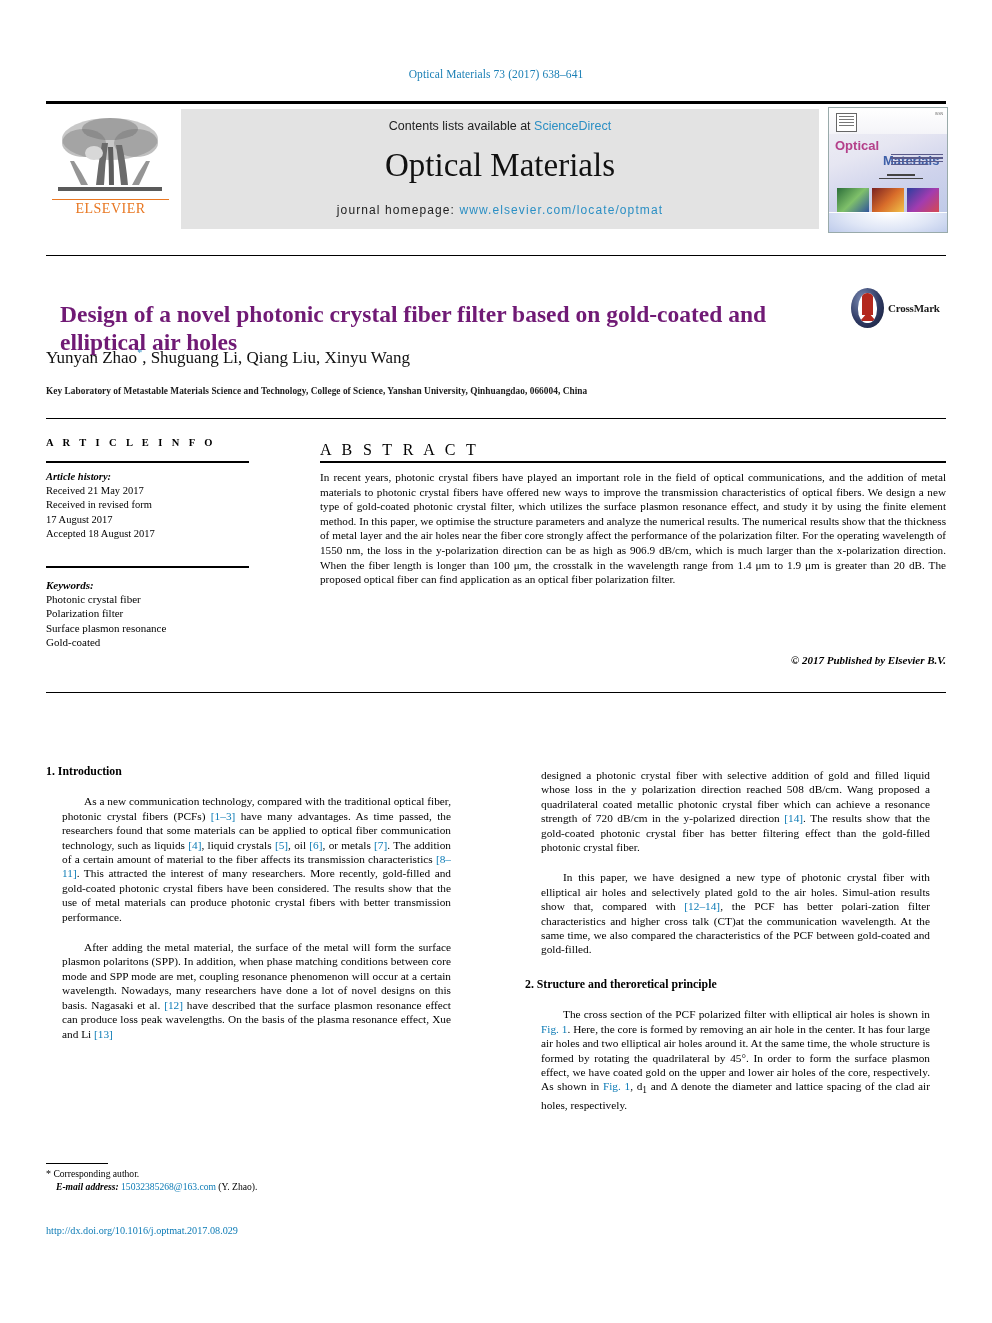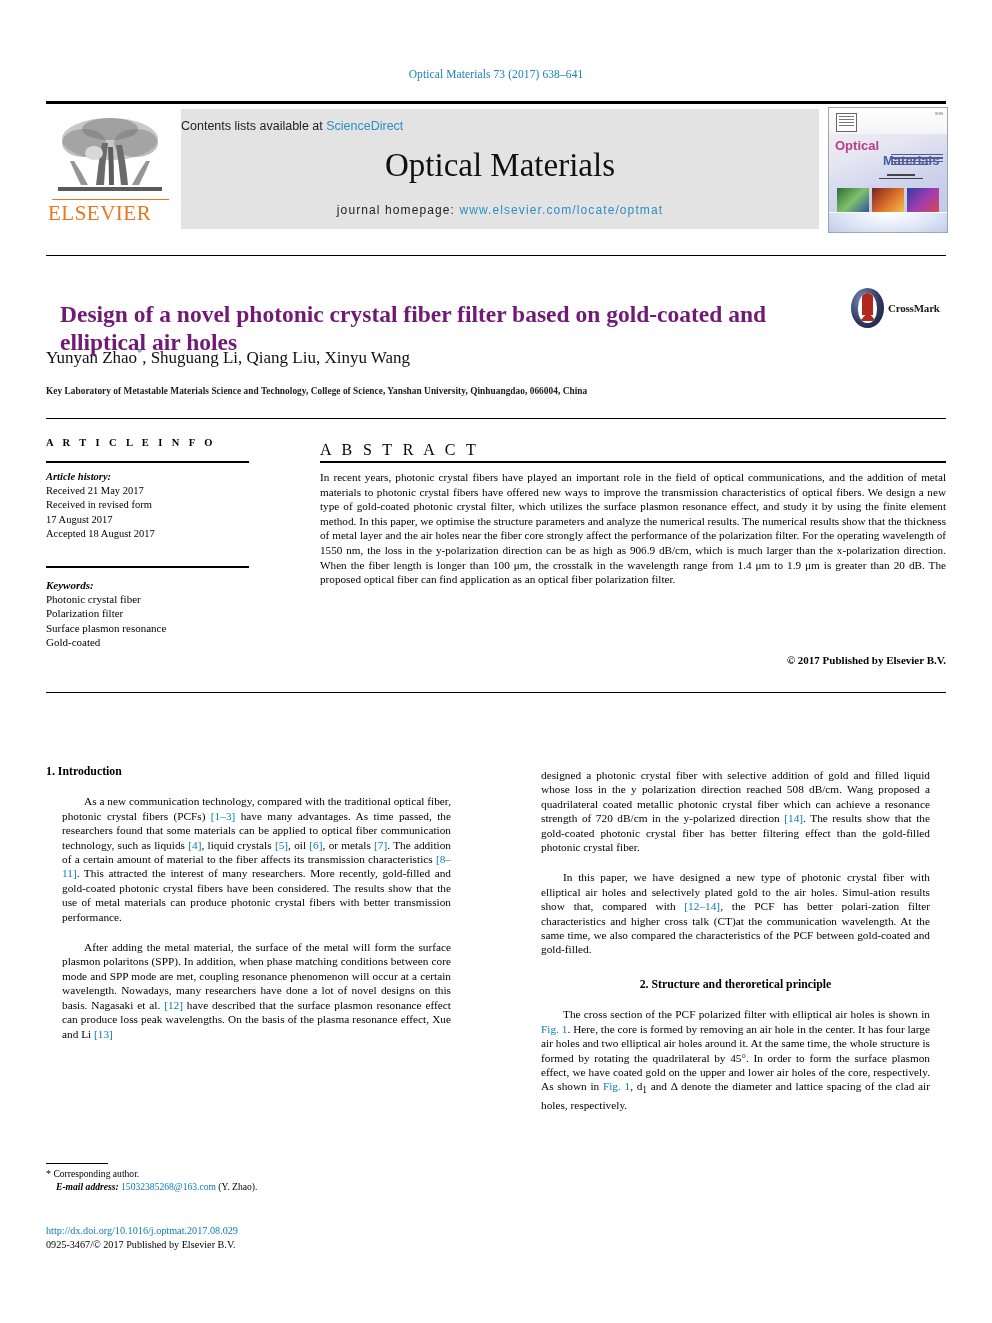--- a/index.html
+++ b/index.html
@@ -57,23 +57,23 @@
     position: absolute;
     left: 6px; top: 2px;
     width: 112px;
     height: 86px;
     overflow: hidden;
   }
   .elsevier-word {
     position: absolute;
     left: 0; top: 90px;
     width: 125px;
-    text-align: left;
+    text-align: center;
     font-family: "Liberation Serif", serif;
-    font-size: 21px;
+    font-size: 14px;
     letter-spacing: .5px;
     color: #E87722;
   }
   .elsevier-rule {
     position: absolute;
     left: 4px; top: 88px;
     width: 117px;
     height: 1px;
     background: #E87722;
   }
@@ -82,21 +82,21 @@
     position: absolute;
     left: 135px; top: 8px;
     width: 638px;
     height: 120px;
     background: #e3e3e3;
   }
   .contents-line {
     position: absolute;
     left: 0; top: 10px;
     width: 638px;
-    text-align: left;
+    text-align: center;
     font-family: "Liberation Sans", sans-serif;
     font-size: 12.5px;
     color: #222;
   }
   .contents-line .sd { color: #2b8fc4; }
   .journal-name {
     position: absolute;
     left: 0; top: 38px;
     width: 638px;
     text-align: center;
@@ -276,21 +276,21 @@
   }
   .keywords .lbl { font-style: italic; font-weight:bold; }
   .abstract {
     position:absolute; left:320px; top:470px; width:626px;
     font-size:11.2px; line-height:14.6px;
     text-align: justify;
     text-justify: inter-word;
   }
   .copyright {
     position:absolute; left:320px; top:654px; width:626px;
-    text-align:right; font-size:11px; font-weight:bold;
+    text-align:right; font-size:11px; font-weight:bold;font-style:italic;
   }
   .info-rule-bottom {
     position:absolute; left:46px; top:692px; width:900px; height:1px; background:#000;
   }
 
   
   .col {
     position:absolute;
     width: 421px;
     font-size: 11.3px;
@@ -302,21 +302,21 @@
   .sec-head {
     font-size: 11.8px;
     font-weight: bold;
     margin: 12px 0 16px 0;
     text-align: left;
   }
   .sec-head-2 {
     font-size: 11.8px;
     font-weight: bold;
     margin: 20px 0 15px 0;
-    text-align: center;
+    text-align: left;
   }
   .para { margin: 16px; text-indent: 22px; }
   .ref { color: #0b7ab5; }
 
   
   .fn-rule {
     position:absolute; left:46px; top:1163px; width:62px; height:1px; background:#000;
   }
   .footnote {
     position:absolute; left:46px; top:1168px; width:430px;
@@ -462,16 +462,15 @@
   </div>
 
   <div class="fn-rule"></div>
   <div class="footnote">
     <div><span class="star">*</span><span> Corresponding author.</span></div>
     <div style="padding-left:10px"><span class="em">E-mail address:</span> <span class="ref">15032385268@163.com</span><span> (Y. Zhao).</span></div>
   </div>
 
   <div class="footer">
     <div class="doi">http://dx.doi.org/10.1016/j.optmat.2017.08.029</div>
-    <div>0925-3467/© 2017 Published by Elsevier B.V.</div>
   </div>
 
 </div>
 
 </body></html>

